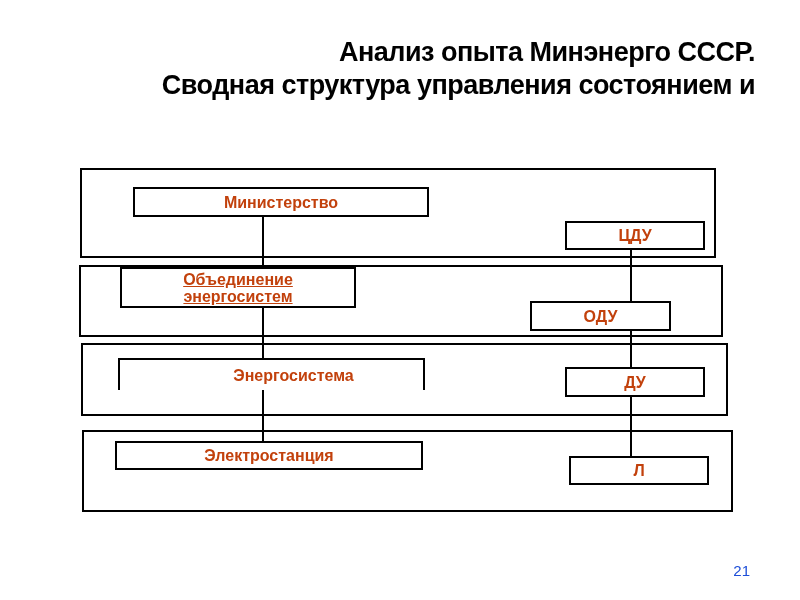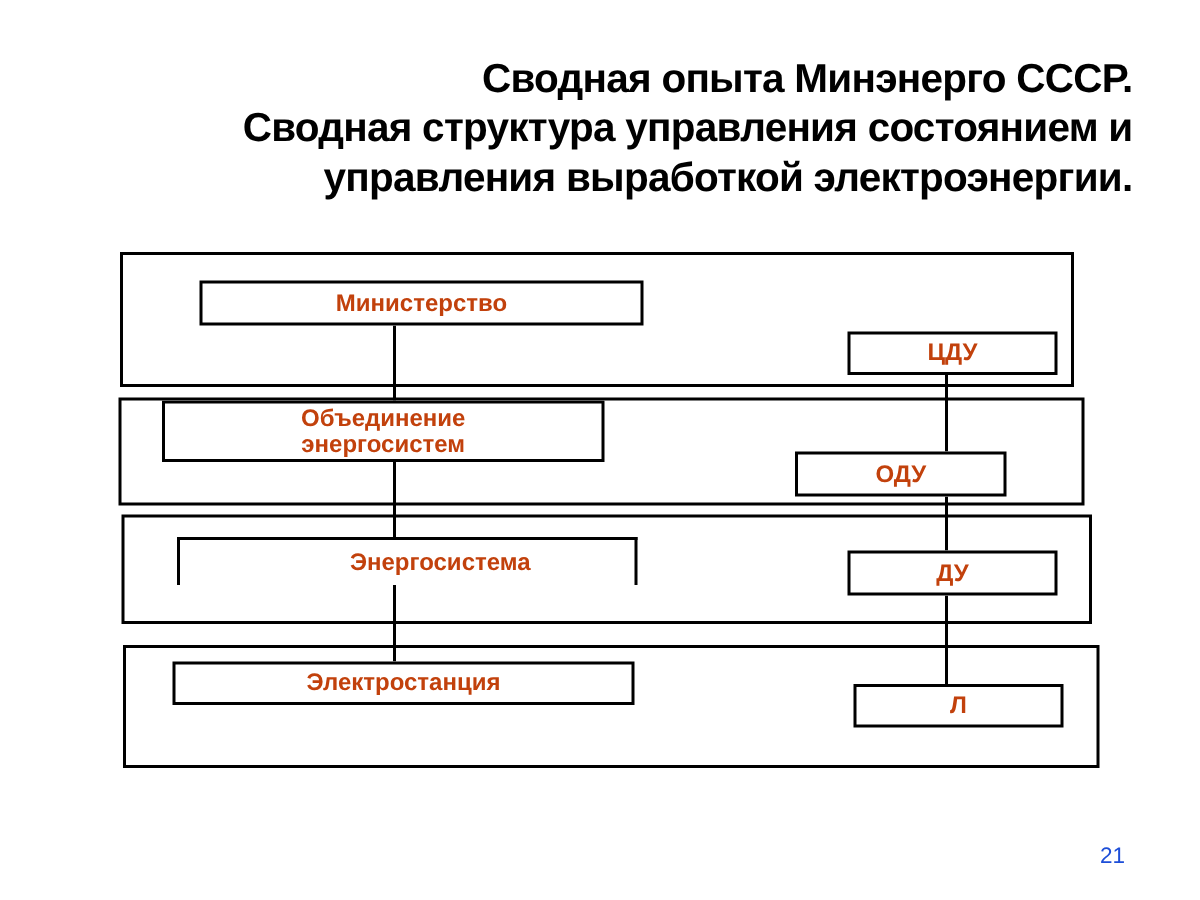--- a/index.html
+++ b/index.html
@@ -61,21 +61,21 @@
   }
 
   
   .band-1 { left: 80px; top: 168px; width: 636px; height: 90px; }
   .band-2 { left: 79px; top: 265px; width: 644px; height: 72px; }
   .band-3 { left: 81px; top: 343px; width: 647px; height: 73px; }
   .band-4 { left: 82px; top: 430px; width: 651px; height: 82px; }
 
   
   .node-ministry { left: 133px; top: 187px; width: 296px; height: 30px; }
-  .node-union    { left: 108px; top: 267px; width: 295px; height: 41px; }
+  .node-union    { left: 120px; top: 267px; width: 236px; height: 41px; text-decoration: underline; }
   .node-system   { left: 118px; top: 358px; width: 307px; height: 32px; }
   .node-plant    { left: 115px; top: 441px; width: 308px; height: 29px; }
 
   
   .node-cdu { left: 565px; top: 221px; width: 140px; height: 29px; }
   .node-odu { left: 530px; top: 301px; width: 141px; height: 30px; }
   .node-du  { left: 565px; top: 367px; width: 140px; height: 30px; }
   .node-l   { left: 569px; top: 456px; width: 140px; height: 29px; }
 
   
@@ -85,23 +85,22 @@
   .conn-right-1 { left: 630px; top: 250px; height: 51px; }
   .conn-right-2 { left: 630px; top: 331px; height: 36px; }
   .conn-right-3 { left: 630px; top: 397px; height: 59px; }
 </style>
 </head>
 <body>
 
 <div class="slide">
 
   <div class="title">
-    <div>Сводная опыта Минэнерго СССР.</div>
+    <div>Анализ опыта Минэнерго СССР.</div>
     <div>Сводная структура управления состоянием и</div>
-    <div>управления выработкой электроэнергии.</div>
   </div>
 
   <div class="band band-1"></div>
   <div class="band band-2"></div>
   <div class="band band-3"></div>
   <div class="band band-4"></div>
 
   <div class="connector conn-left-1"></div>
   <div class="connector conn-left-2"></div>
   <div class="connector conn-left-3"></div>

